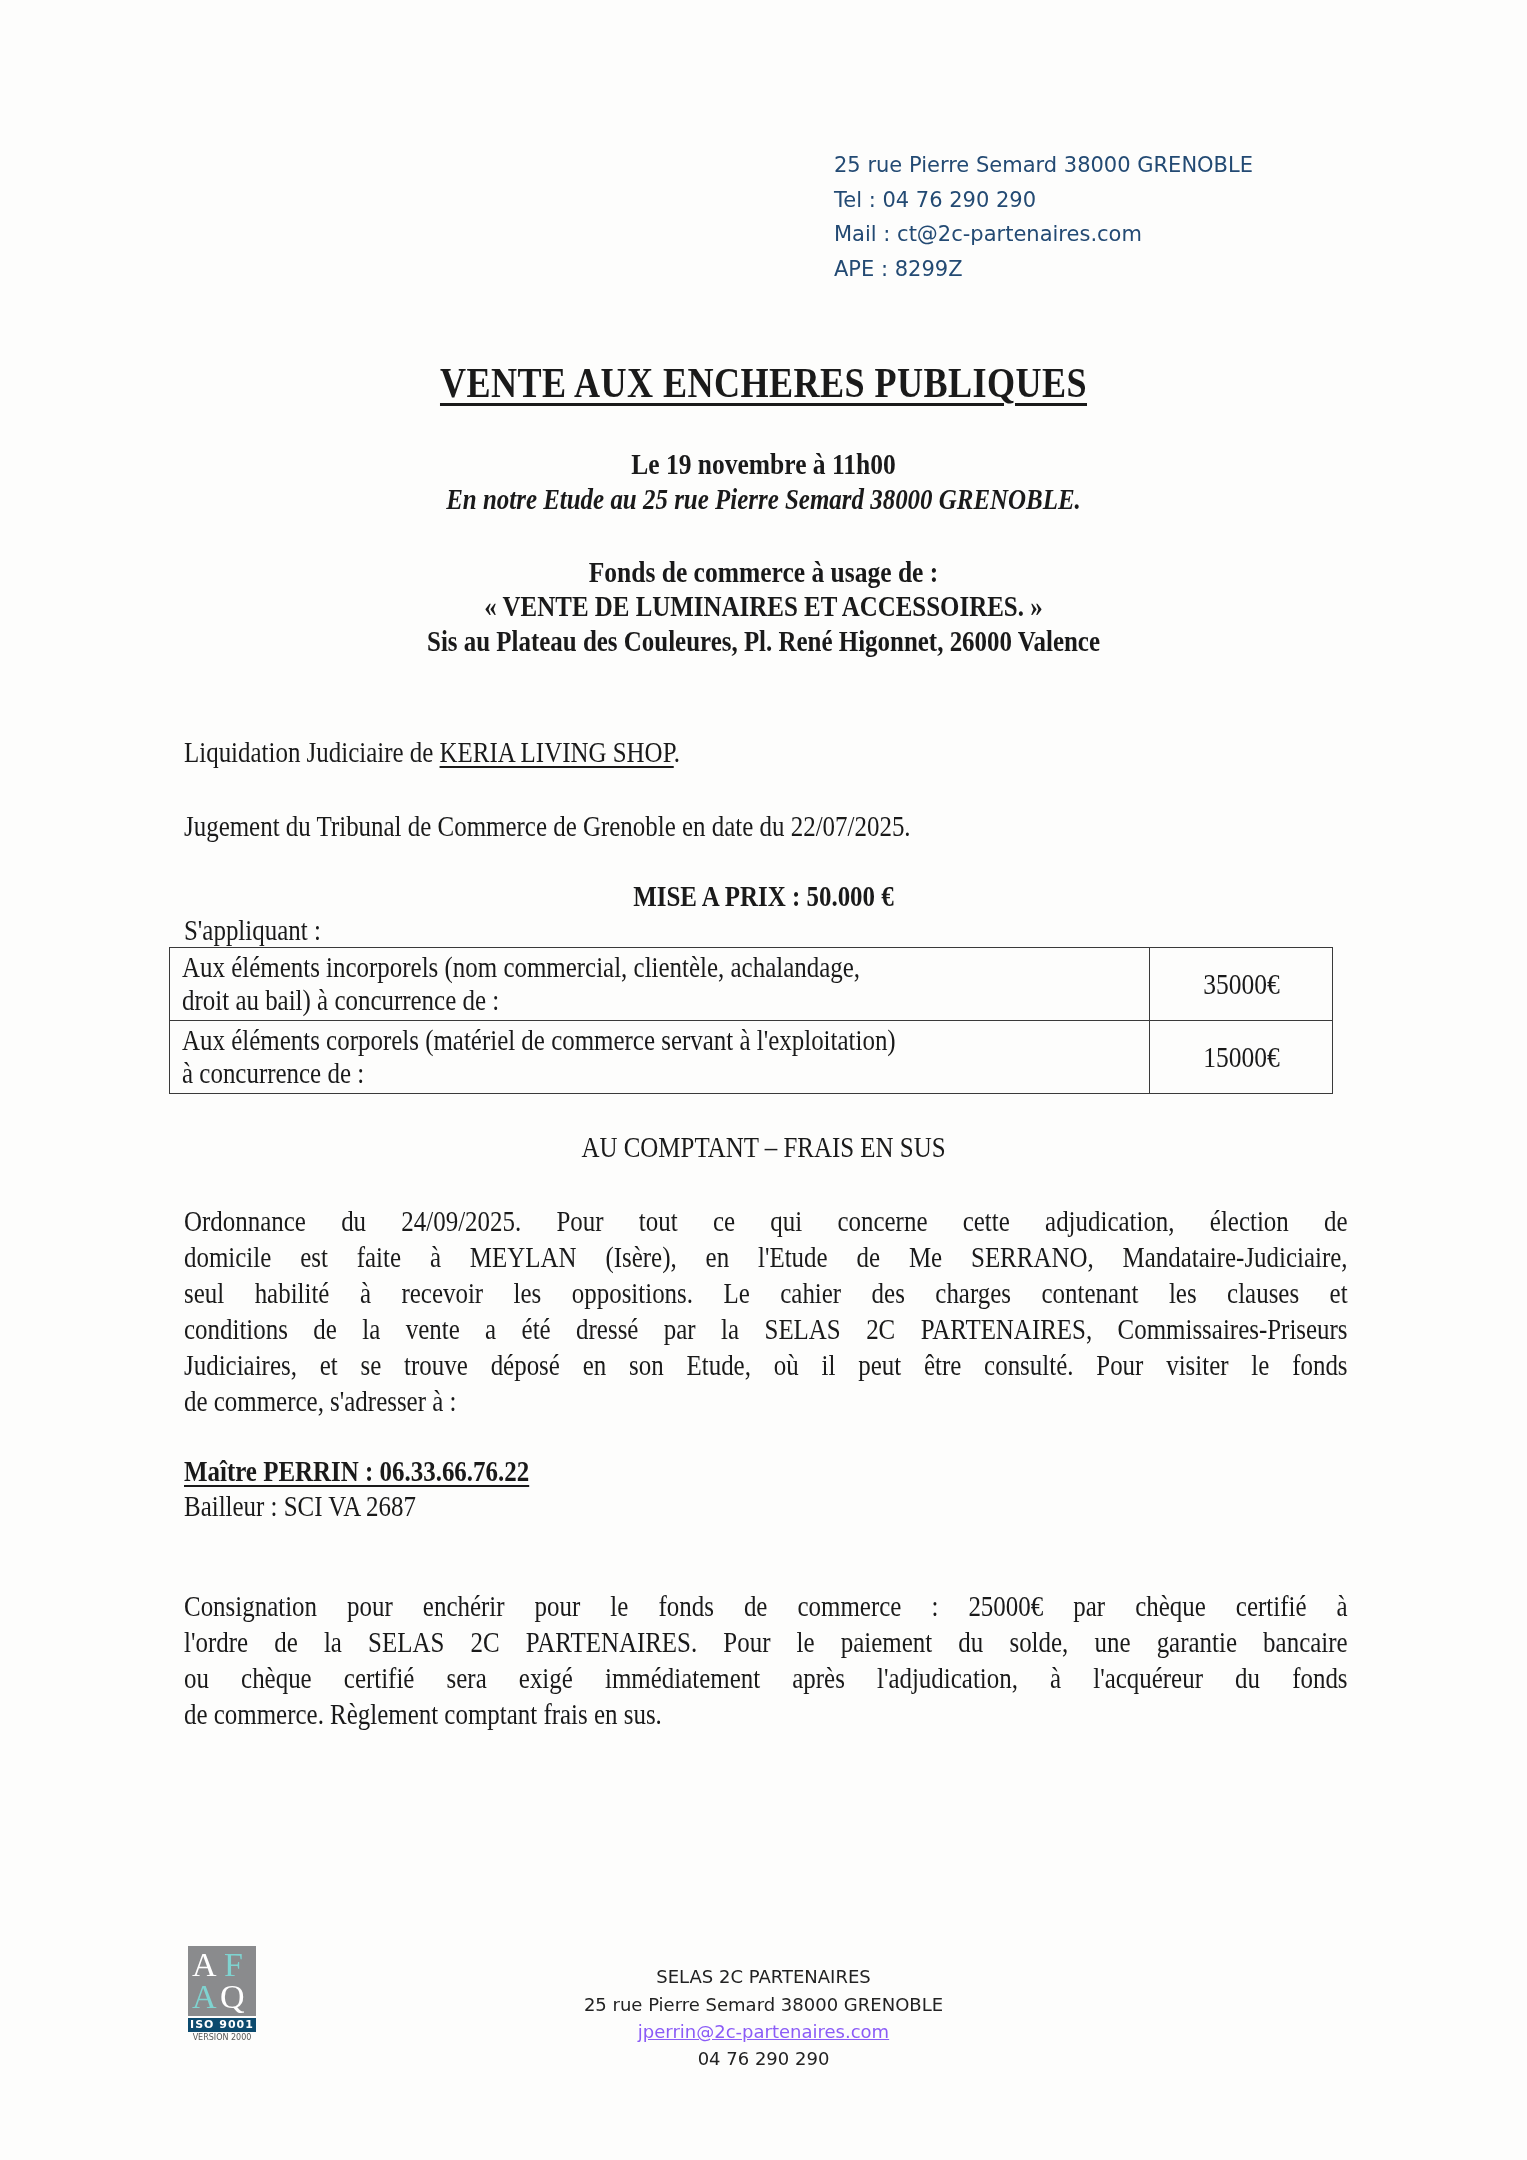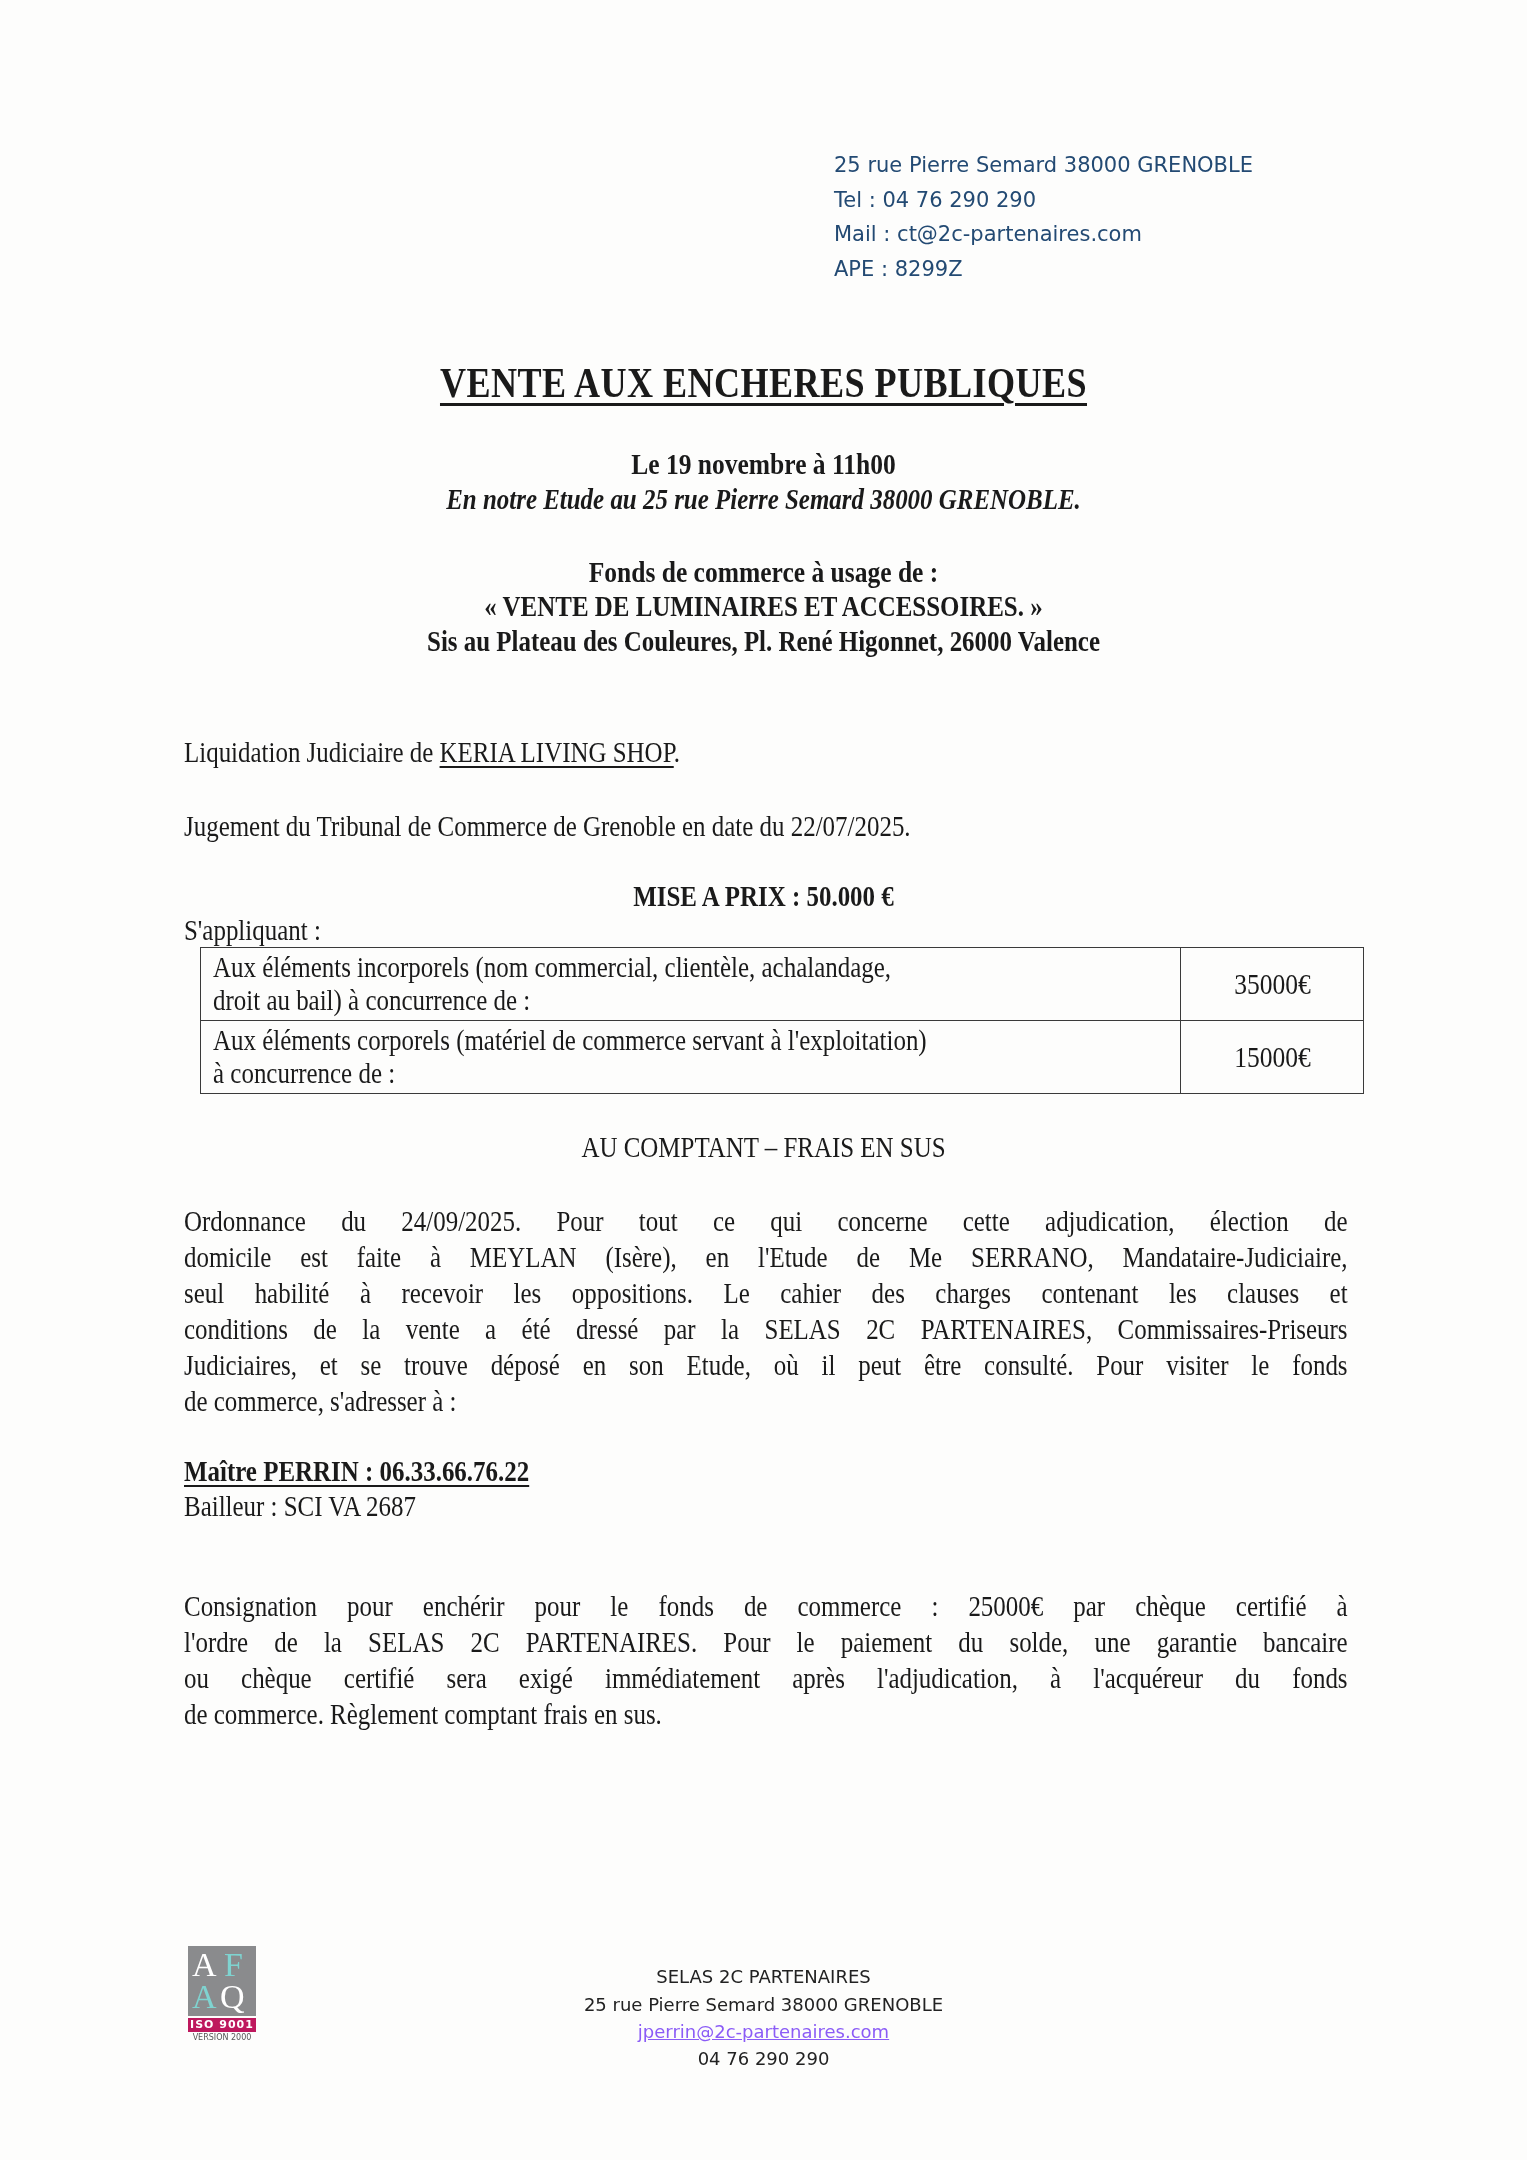--- a/index.html
+++ b/index.html
@@ -29,42 +29,42 @@
   .fonds3 { top: 625px; font-family: "Liberation Serif", serif; font-weight: bold; font-size: 29px; transform: scaleX(0.86); }
 
   .para { position: absolute; left: 184px; font-family: "Liberation Serif", serif; font-size: 29px; transform-origin: left top; transform: scaleX(0.86); white-space: nowrap; }
   .liquidation { top: 736px; }
   .liquidation .u { text-decoration: underline; text-underline-offset: 4px; }
   .jugement { top: 810px; }
 
   .mise { top: 880px; font-family: "Liberation Serif", serif; font-weight: bold; font-size: 29px; transform: scaleX(0.86); }
   .appliquant { top: 914px; }
 
-  table.prix { position: absolute; left: 200px; top: 947px; width: 1164px; border-collapse: collapse; font-family: "Liberation Serif", serif; font-size: 29px; }
+  table.prix { position: absolute; left: 169px; top: 947px; width: 1164px; border-collapse: collapse; font-family: "Liberation Serif", serif; font-size: 29px; }
   table.prix td { border: 1.5px solid #3a3a3a; padding: 0; height: 72px; vertical-align: middle; }
   table.prix td.desc { width: 979px; }
   table.prix td.desc .inner { transform: scaleX(0.86); transform-origin: left center; white-space: nowrap; padding-left: 14px; line-height: 33px; }
   table.prix td.amount { text-align: center; }
   table.prix td.amount span { display: inline-block; transform: scaleX(0.88); }
 
   .comptant { top: 1131px; font-family: "Liberation Serif", serif; font-size: 29px; transform: scaleX(0.86); }
 
   .block { position: absolute; left: 184px; width: 1164px; font-family: "Liberation Serif", serif; font-size: 29px; line-height: 36px; }
   .block .line { white-space: nowrap; transform: scaleX(0.86); transform-origin: left top; text-align: justify; text-align-last: justify; width: 1353px; }
   .block .line.last { text-align-last: left; }
   .ordonnance { top: 1203px; }
   .perrin { position: absolute; left: 184px; top: 1455px; font-family: "Liberation Serif", serif; font-size: 29px; font-weight: bold; text-decoration: underline; text-underline-offset: 4px; transform: scaleX(0.86); transform-origin: left top; white-space: nowrap; }
   .bailleur { top: 1490px; }
   .consignation { top: 1563px; margin-top: 25px; }
 
   
   .afaq { position: absolute; left: 188px; top: 1946px; width: 68px; }
   .afaq-box { width: 68px; height: 70px; background: #8a8b8d; position: relative; overflow: hidden; }
   .afaq-box span { position: absolute; font-family: "Liberation Serif", serif; font-size: 34px; line-height: 34px; }
-  .afaq-iso { width: 68px; height: 14px; background: #be185d; color: #fff; font-family: "DejaVu Sans", sans-serif; font-weight: bold; font-size: 11px; text-align: center; line-height: 14px; margin-top: 2px; letter-spacing: 1px; }
+  .afaq-iso { width: 68px; height: 14px; background: #0c4a6e; color: #fff; font-family: "DejaVu Sans", sans-serif; font-weight: bold; font-size: 11px; text-align: center; line-height: 14px; margin-top: 2px; letter-spacing: 1px; }
   .afaq-ver { font-family: "DejaVu Sans", sans-serif; font-size: 8px; color: #555; text-align: center; margin-top: 1px; }
 
   .footer { position: absolute; left: 0; width: 1527px; text-align: center; font-family: "DejaVu Sans", sans-serif; font-size: 18px; color: #222; }
   .f1 { top: 1966px; }
   .f2 { top: 1994px; }
   .f3 { top: 2021px; }
   .f3 a { color: #8b5cf6; text-decoration: underline; }
   .f4 { top: 2048px; }
 </style>
 </head>

